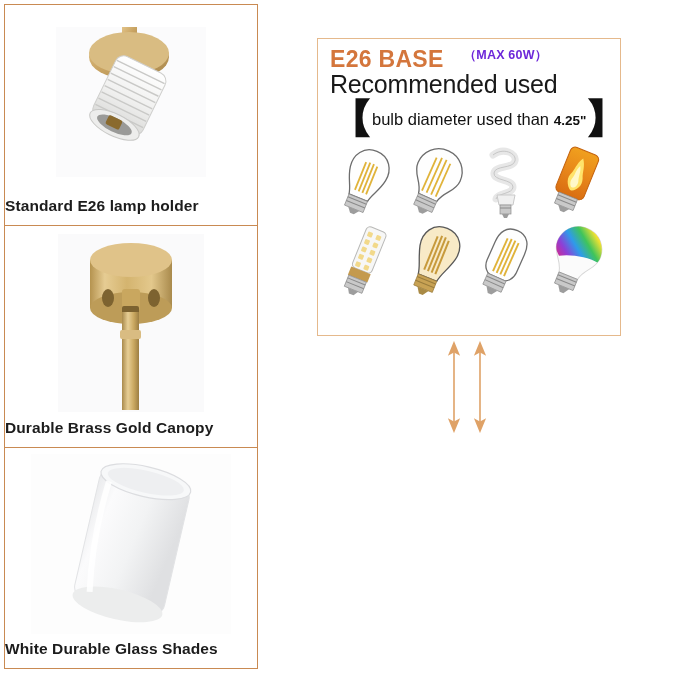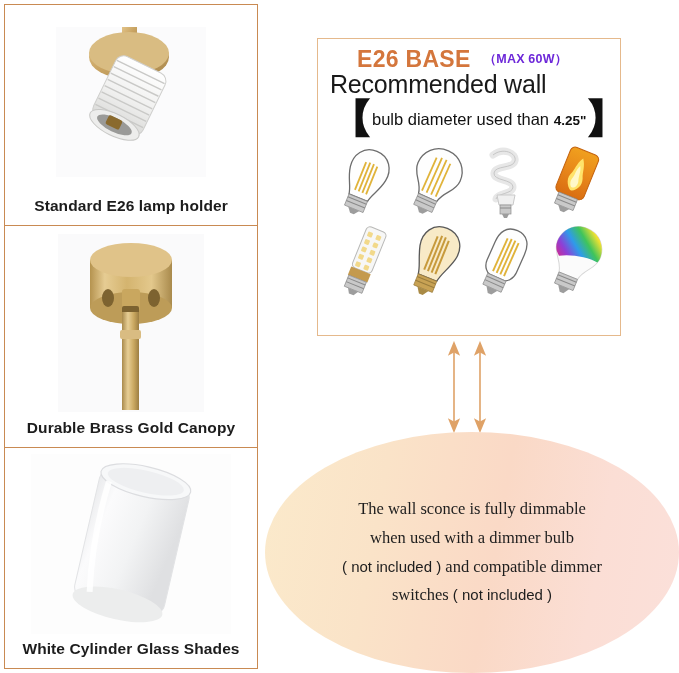--- a/index.html
+++ b/index.html
@@ -29,39 +29,39 @@
   .feature-cell + .feature-cell { border-top: 1.5px solid #C98A52; }
 
   .photo-wrap {
     flex: 1 1 auto;
     width: 100%;
     display: flex; align-items: center; justify-content: center;
     padding-top: 4px;
   }
   .cell-caption {
     width: 100%;
-    text-align: center;
+    text-align: left;
     font-size: 15.5px;
     font-weight: bold;
     color: #1c1c1c;
     letter-spacing: .1px;
     padding: 3px 0 10px 0;
     white-space: nowrap;
   }
 
   
   .bulb-panel {
     position: absolute;
     left: 317px; top: 38px;
     width: 304px; height: 298px;
     border: 1.5px solid #E5B98C;
     background: #fff;
     padding: 8px 10px 4px 12px;
   }
-  .hdr-row1 { display: flex; align-items: center; gap: 13px; margin-left: 27px; }
+  .hdr-row1 { display: flex; align-items: flex-start; gap: 20px; }
   .e26-base {
     font-size: 23px; font-weight: 600; color: #D4763C;
     letter-spacing: .3px; line-height: 1.05;
   }
   .max-w {
     font-size: 12.5px; font-weight: 600; color: #6d28d9;
     letter-spacing: .2px;
   }
   .rec-bulbs {
     font-size: 25px; font-weight: 400; color: #191919;
@@ -212,32 +212,32 @@
           </defs>
           <g transform="rotate(13 100 92)">
             <rect x="54" y="22" width="92" height="132" rx="12" fill="url(#glassG)" stroke="#e2e3e5" stroke-width="1"></rect>
             <ellipse cx="100" cy="26" rx="46" ry="15" fill="#f7f8f9" stroke="#dcdde0" stroke-width="1.2"></ellipse>
             <ellipse cx="100" cy="26" rx="39" ry="11" fill="#eeeff1"></ellipse>
             <ellipse cx="100" cy="152" rx="46" ry="15" fill="#eceded"></ellipse>
             <path d="M64 34 Q60 92 70 146" stroke="#ffffff" stroke-width="6" fill="none" opacity=".85"></path>
           </g>
         </svg>
       </div>
-      <div class="cell-caption">White Cylinder Glass Shades</div>
+      <div class="cell-caption">White Durable Glass Shades</div>
     </div>
   </div>
 
   <div class="bulb-panel">
 
     <div class="hdr-row1">
       <span class="e26-base">E26 BASE</span>
       <span class="max-w">（MAX 60W）</span>
     </div>
 
-    <div class="rec-bulbs">Recommended wall</div>
+    <div class="rec-bulbs">Recommended used</div>
 
     <div class="bracket-row">
       <span class="brk">【</span>
       <span class="brk-text">
         <span class="brk-l1"><span>bulb diameter used than </span><span class="sz">4.25"</span></span>
       </span>
       <span class="brk">】</span>
     </div>
 
     <div class="bulb-grid">
@@ -420,22 +420,14 @@
         <line x1="17" y1="8" x2="17" y2="84"></line>
         <path d="M17 2 L21.5 13 L17 10.5 L12.5 13 Z"></path>
         <path d="M17 90 L21.5 79 L17 81.5 L12.5 79 Z"></path>
         <line x1="43" y1="8" x2="43" y2="84"></line>
         <path d="M43 2 L47.5 13 L43 10.5 L38.5 13 Z"></path>
         <path d="M43 90 L47.5 79 L43 81.5 L38.5 79 Z"></path>
       </g>
     </svg>
   </div>
 
-  <div class="oval">
-    <div class="oval-text">
-      <div>The wall sconce is fully dimmable</div>
-      <div>when used with a dimmer bulb</div>
-      <div><span class="ni">( not included )</span><span> and compatible dimmer</span></div>
-      <div><span>switches </span><span class="ni">( not included )</span></div>
-    </div>
-  </div>
 
 </div>
 
 </body></html>

